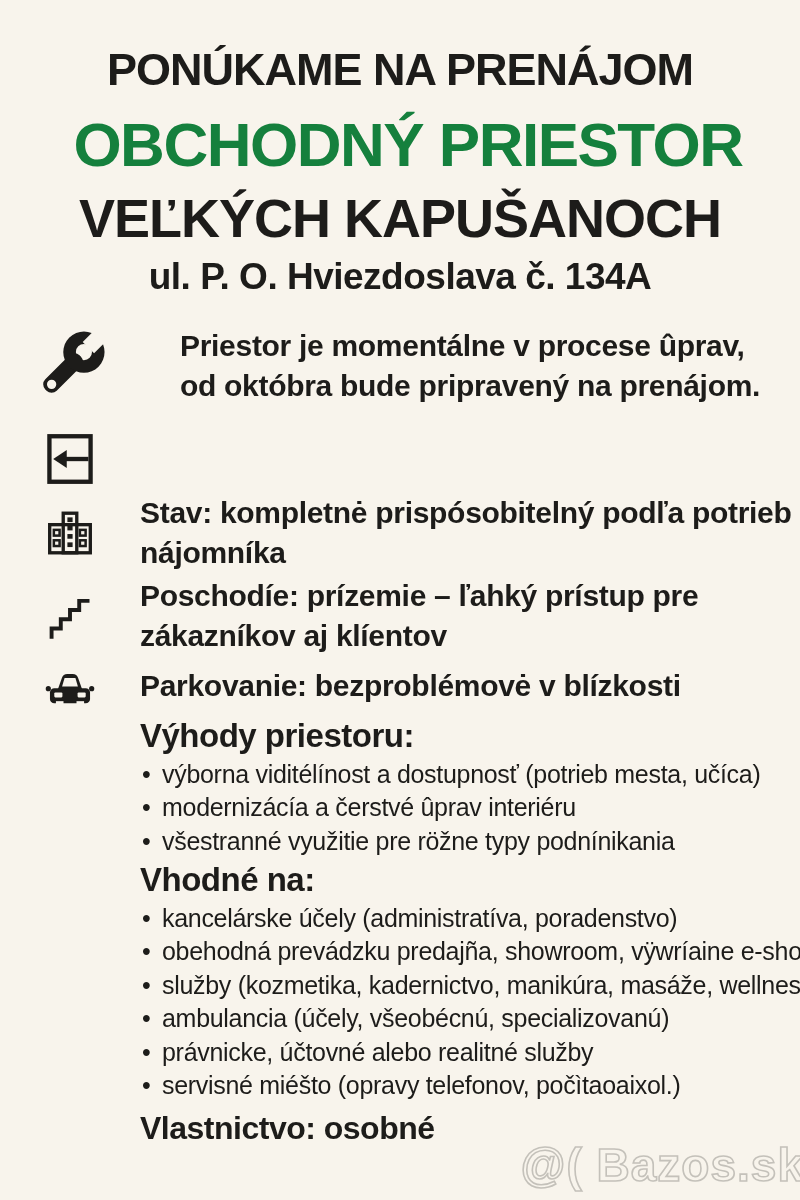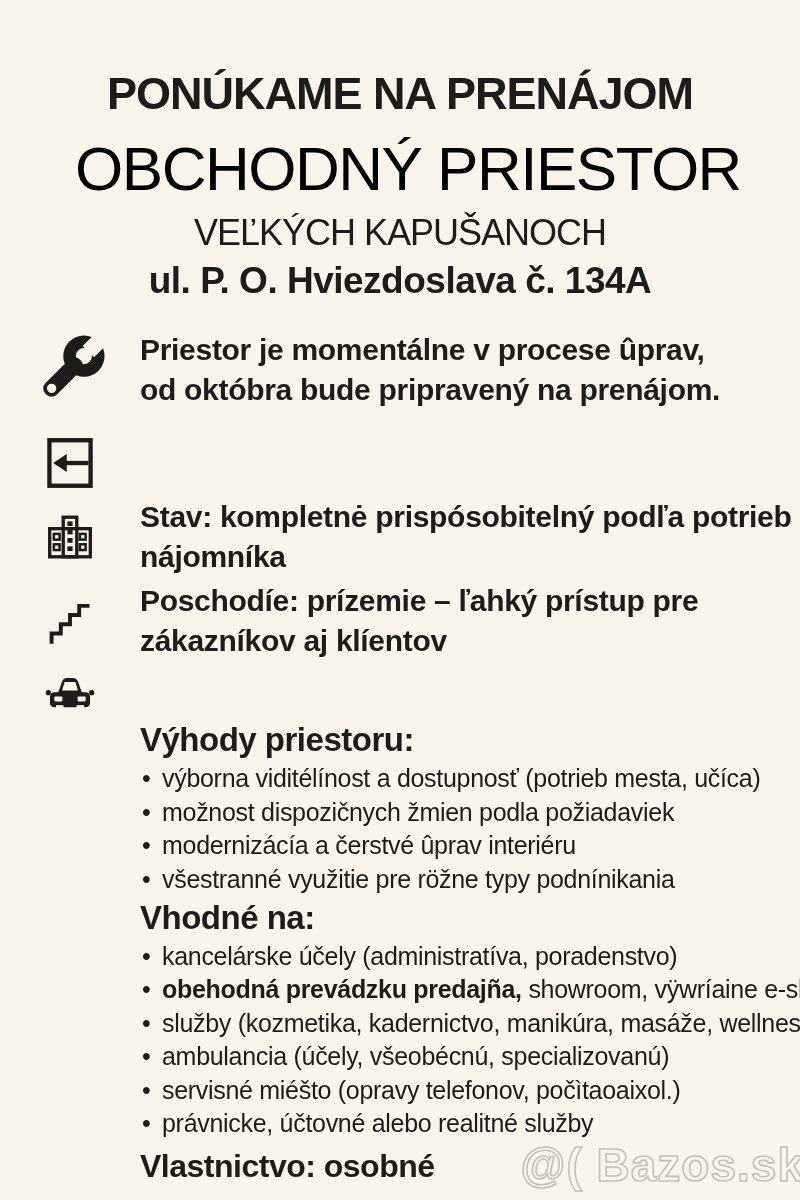--- a/index.html
+++ b/index.html
@@ -1,49 +1,49 @@
 <!DOCTYPE html>
 <html><head>
 <meta charset="utf-8">
 <style>
   html,body{margin:0;padding:0;background:#e9e6df;}
   .card{
     position:relative;width:800px;height:1200px;margin:0 auto;
     background:#f8f4ec;color:#1d1c1a;overflow:hidden;
     font-family:"Liberation Sans","DejaVu Sans",sans-serif;
-    box-sizing:border-box;padding-top:68px;
+    box-sizing:border-box;padding-top:44px;
   }
   
   .hdr{text-align:center;line-height:1;}
   .h1{font-size:45px;font-weight:800;letter-spacing:-1px;line-height:1.15;margin-bottom:16px;}
-  .h2{font-size:62px;font-weight:400;letter-spacing:-1.5px;line-height:1.08;color:#000000;margin-bottom:10px;margin-left:16px;}
-  .h3{font-size:36px;font-weight:400;letter-spacing:-1px;line-height:1.1;margin-bottom:8px;}
+  .h2{font-size:62px;font-weight:700;letter-spacing:-1.5px;line-height:1.08;color:#15803d;margin-bottom:10px;margin-left:16px;}
+  .h3{font-size:54px;font-weight:700;letter-spacing:-1px;line-height:1.1;margin-bottom:8px;}
   .addr{font-size:37px;font-weight:700;letter-spacing:-0.5px;line-height:1.15;margin-bottom:24px;}
   
   .row{display:grid;grid-template-columns:140px 1fr;align-items:center;}
   .row .ic{justify-self:center;display:flex;align-items:center;justify-content:center;}
   .row .txt{font-size:30px;font-weight:700;letter-spacing:-0.3px;line-height:1.33;}
   .row .txt div{white-space:nowrap;}
-  .row-intro{margin-bottom:24px;}
+  .row-intro{margin-bottom:24px;gap:40px;}
   .row-area{margin-bottom:8px;}
   .row-state{margin-bottom:4px;}
   .row-floor{margin-bottom:4px;}
   .row-park{margin-bottom:0;}
   
   .content{padding-left:140px;padding-right:16px;}
   .sec-title{font-size:33px;font-weight:800;letter-spacing:-0.5px;line-height:1.2;}
   .t-adv{margin-top:4px;}
   .t-suit{margin-top:4px;}
   ul.blist{list-style:none;margin:2px 0 0 0;padding:0;}
   ul.blist li{
     position:relative;padding-left:22px;font-size:25px;font-weight:400;
     letter-spacing:-0.3px;line-height:1.22;white-space:nowrap;margin:3px 0;
   }
   ul.blist li::before{content:"\2022";position:absolute;left:2px;top:0;}
-  ul.blist li .li-b{font-weight:700;}
+  ul.blist li .li-b{font-weight:400;}
   .own{margin-top:8px;font-size:32px;font-weight:800;letter-spacing:-0.5px;line-height:1.2;}
   .rent{margin:10px 0 0 0;white-space:nowrap;line-height:1.2;}
   
   .wm{
     position:absolute;right:-4px;bottom:8px;
     font-size:46px;font-weight:700;letter-spacing:1px;
     color:transparent;-webkit-text-stroke:1.6px #c4c1ba;
   }
   svg .stroke{fill:none;stroke:#1d1c1a;}
 </style>
@@ -126,40 +126,43 @@
         <rect x="5.5" y="26" width="37" height="14" rx="4" fill="#1d1c1a"></rect>
         <path d="M19 16.5h10l2.3 8H16.7z" fill="#f8f4ec"></path>
         <rect x="9.5" y="30" width="7.5" height="4.5" rx="1" fill="#f8f4ec"></rect>
         <rect x="31" y="30" width="7.5" height="4.5" rx="1" fill="#f8f4ec"></rect>
         <circle cx="4" cy="26.5" r="2.4" fill="#1d1c1a"></circle>
         <circle cx="44" cy="26.5" r="2.4" fill="#1d1c1a"></circle>
         <rect x="11" y="38" width="7" height="3" fill="#f8f4ec"></rect>
         <rect x="30" y="38" width="7" height="3" fill="#f8f4ec"></rect>
       </svg>
     </div>
+    <div class="txt">
+      <div>Parkovanie: bezproblémovė v blízkosti</div>
+      <div></div>
+    </div>
   </div>
 
   <div class="content">
 
     <div class="sec-title t-adv">Výhody priestoru:</div>
     <ul class="blist">
       <li>výborna viditélínost a dostupnosť (potrieb mesta, učíca)</li>
-      <li>možnost dispozičnych žmien podla požiadaviek</li>
       <li>modernizácía a čerstvé ûprav interiéru</li>
       <li>všestranné využitie pre röžne typy podnínikania</li>
     </ul>
 
     <div class="sec-title t-suit">Vhodné na:</div>
     <ul class="blist">
       <li><span class="li-b"></span><span class="li-r">kancelárske účely (administratíva, poradenstvo)</span></li>
       <li><span class="li-b">obehodná prevádzku predajña,</span><span class="li-r"> showroom, vÿwríaine e-shopu)</span></li>
       <li><span class="li-b"></span><span class="li-r">služby (kozmetika, kadernictvo, manikúra, masáže, wellness</span></li>
       <li><span class="li-b"></span><span class="li-r">ambulancia (účely, všeobécnú, specializovanú)</span></li>
+      <li><span class="li-b"></span><span class="li-r">právnicke, účtovné alebo realitné služby</span></li>
       <li><span class="li-b"></span><span class="li-r">servisné miéšto (opravy telefonov, počìtaoaixol.)</span></li>
-      <li><span class="li-b"></span><span class="li-r">právnicke, účtovné alebo realitné služby</span></li>
     </ul>
 
     <div class="own">Vlastnictvo: osobné</div>
 
     <p class="rent">
       
     </p>
 
   </div>
 

